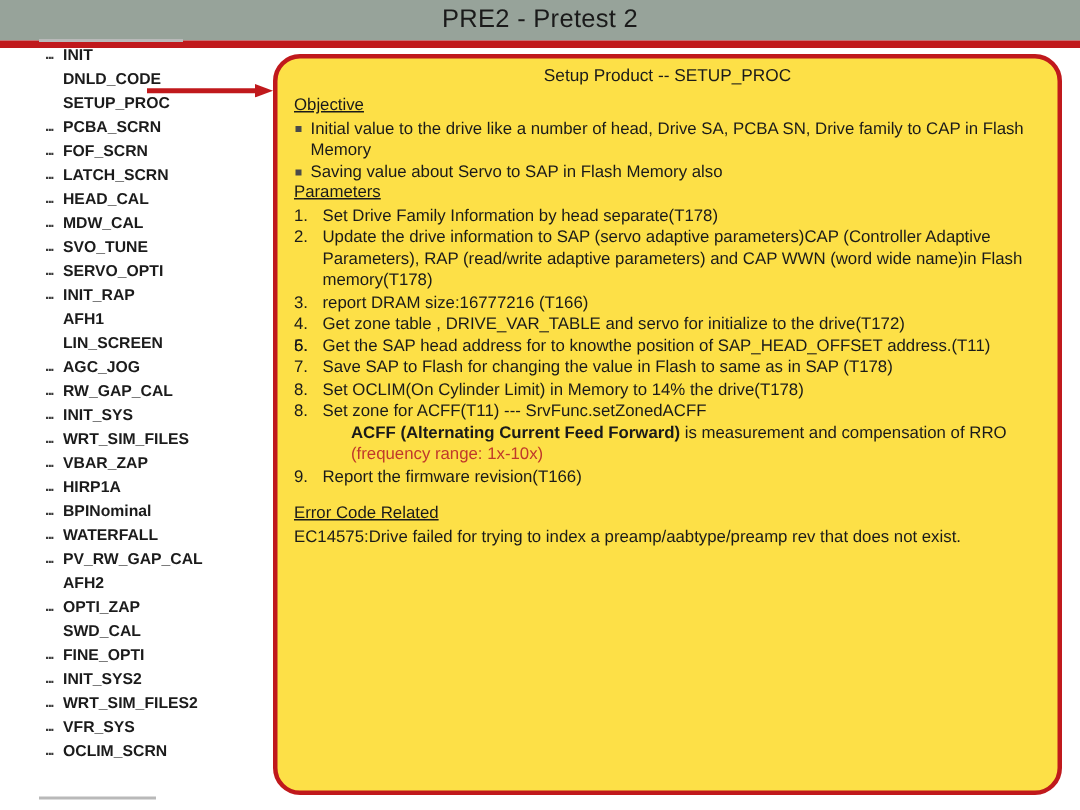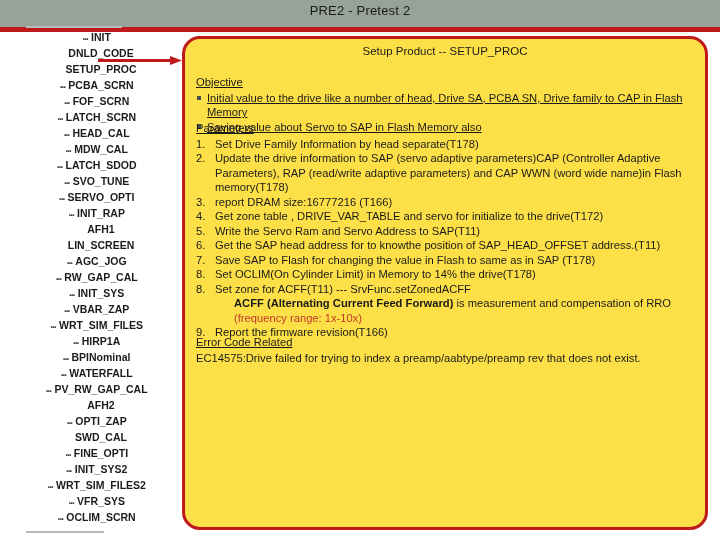--- a/index.html
+++ b/index.html
@@ -21,40 +21,39 @@
     left: 0; top: 0;
     width: 720px;
     height: 27px;
     background: #97a39a;
   }
   #page-title {
     position: absolute;
     left: 0; top: 3px;
     width: 720px;
     text-align: center;
-    font-size: 13px;
+    font-size: 17px;
     color: #1a1a1a;
     letter-spacing: 0.2px;
     font-family: "Liberation Sans", sans-serif;
   }
   #header-rule {
     position: absolute;
     left: 0; top: 27px;
     width: 720px;
     height: 5px;
     background: #c0191c;
   }
 
   
   #sidebar {
     position: absolute;
     left: 0; top: 24px;
     width: 160px;
     height: 510px;
-    text-align: center;
   }
   #sidebar-rule-top {
     position: absolute;
     left: 26px; top: 2px;
     width: 96px;
     height: 2px;
     background: #b9b9b9;
   }
   #sidebar-rule-bottom {
     position: absolute;
@@ -175,21 +174,21 @@
     width: 16px;
     text-align: left;
   }
   .sub-indent {
     display: block;
     padding-left: 19px;
   }
   .bold { font-weight: bold; }
   .red { color: #c0392b; }
 
-  #objective-block { top: 36px; text-decoration: underline; }
+  #objective-block { top: 24px; }
   #algorithm-block { top: 82px; }
   #error-block     { top: 296px; }
 </style>
 </head>
 <body>
 
 <div id="header-band"></div>
 <div id="page-title">PRE2 - Pretest 2</div>
 <div id="header-rule"></div>
 
@@ -197,31 +196,30 @@
   <div id="sidebar-rule-top"></div>
   <ul id="sidebar-list">
       <li class="tree-item"><span class="dots">...</span><span class="label">INIT</span></li>
       <li class="tree-item no-dots"><span class="dots">...</span><span class="label">DNLD_CODE</span></li>
       <li class="tree-item no-dots"><span class="dots">...</span><span class="label">SETUP_PROC</span></li>
       <li class="tree-item"><span class="dots">...</span><span class="label">PCBA_SCRN</span></li>
       <li class="tree-item"><span class="dots">...</span><span class="label">FOF_SCRN</span></li>
       <li class="tree-item"><span class="dots">...</span><span class="label">LATCH_SCRN</span></li>
       <li class="tree-item"><span class="dots">...</span><span class="label">HEAD_CAL</span></li>
       <li class="tree-item"><span class="dots">...</span><span class="label">MDW_CAL</span></li>
-      <li class="tree-item"><span class="dots">...</span><span class="label">LATCH_SDOD</span></li>
       <li class="tree-item"><span class="dots">...</span><span class="label">SVO_TUNE</span></li>
       <li class="tree-item"><span class="dots">...</span><span class="label">SERVO_OPTI</span></li>
       <li class="tree-item"><span class="dots">...</span><span class="label">INIT_RAP</span></li>
       <li class="tree-item no-dots"><span class="dots">...</span><span class="label">AFH1</span></li>
       <li class="tree-item no-dots"><span class="dots">...</span><span class="label">LIN_SCREEN</span></li>
       <li class="tree-item"><span class="dots">...</span><span class="label">AGC_JOG</span></li>
       <li class="tree-item"><span class="dots">...</span><span class="label">RW_GAP_CAL</span></li>
       <li class="tree-item"><span class="dots">...</span><span class="label">INIT_SYS</span></li>
+      <li class="tree-item"><span class="dots">...</span><span class="label">WRT_SIM_FILES</span></li>
       <li class="tree-item"><span class="dots">...</span><span class="label">VBAR_ZAP</span></li>
-      <li class="tree-item"><span class="dots">...</span><span class="label">WRT_SIM_FILES</span></li>
       <li class="tree-item"><span class="dots">...</span><span class="label">HIRP1A</span></li>
       <li class="tree-item"><span class="dots">...</span><span class="label">BPINominal</span></li>
       <li class="tree-item"><span class="dots">...</span><span class="label">WATERFALL</span></li>
       <li class="tree-item"><span class="dots">...</span><span class="label">PV_RW_GAP_CAL</span></li>
       <li class="tree-item no-dots"><span class="dots">...</span><span class="label">AFH2</span></li>
       <li class="tree-item"><span class="dots">...</span><span class="label">OPTI_ZAP</span></li>
       <li class="tree-item no-dots"><span class="dots">...</span><span class="label">SWD_CAL</span></li>
       <li class="tree-item"><span class="dots">...</span><span class="label">FINE_OPTI</span></li>
       <li class="tree-item"><span class="dots">...</span><span class="label">INIT_SYS2</span></li>
       <li class="tree-item"><span class="dots">...</span><span class="label">WRT_SIM_FILES2</span></li>
@@ -262,21 +260,20 @@
       <li>
         <span class="num">3.</span>
         <span>report DRAM size:16777216 (T166)</span>
       </li>
       <li>
         <span class="num">4.</span>
         <span>Get zone table , DRIVE_VAR_TABLE and servo for initialize to the drive(T172)</span>
       </li>
       <li>
         <span class="num">5.</span>
-        <span>Write the Servo Ram and Servo Address to SAP(T11)</span>
       </li>
       <li>
         <span class="num">6.</span>
         <span>Get the SAP head address for to knowthe position of SAP_HEAD_OFFSET address.(T11)</span>
       </li>
       <li>
         <span class="num">7.</span>
         <span>Save SAP to Flash for changing the value in Flash to same as in SAP (T178)</span>
       </li>
       <li>

